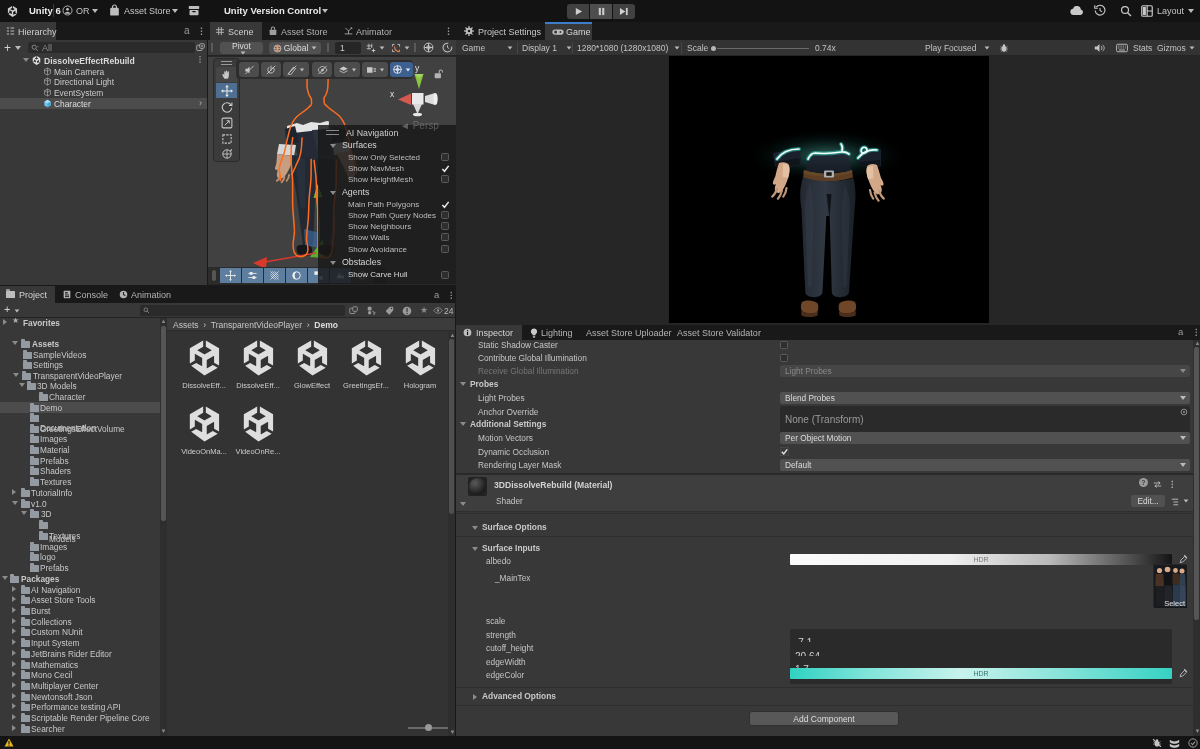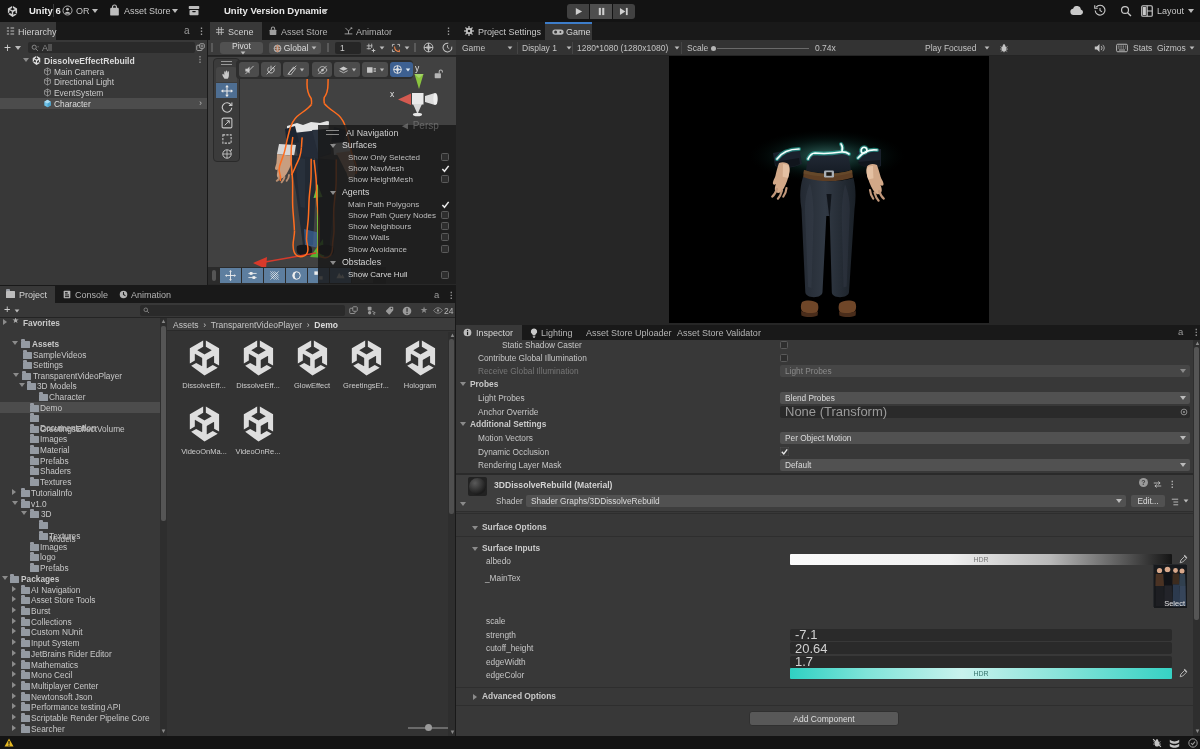--- a/index.html
+++ b/index.html
@@ -7,21 +7,21 @@
     font-family:"Liberation Sans", sans-serif; color:#c8c8c8; }
   .abs { position:absolute; }
   #stage { position:relative; width:1200px; height:749px; }
   .btn { background:#515151; border-radius:3px; display:flex; align-items:center; justify-content:center; color:#ddd; }
   .ddarrow { width:0; height:0; border-left:3.5px solid transparent; border-right:3.5px solid transparent; border-top:4px solid #bbb; display:inline-block; }
   .fold { width:0; height:0; border-left:3.5px solid transparent; border-right:3.5px solid transparent; border-top:4.5px solid #8b8b8b; display:inline-block; }
   .foldr { width:0; height:0; border-top:3.5px solid transparent; border-bottom:3.5px solid transparent; border-left:4.5px solid #8b8b8b; display:inline-block; }
   .row { position:absolute; display:flex; align-items:center; font-size:9px; white-space:nowrap; }
   .cb { width:8px; height:8px; background:#2e2e2e; border:1px solid #5a5a5a; border-radius:1.5px; }
   .dd { position:absolute; height:12px; background:#515151; border-radius:2px; font-size:8.3px; color:#dcdcdc; display:flex; align-items:center; padding:0 5px; }
-  .field { position:absolute; height:12px; background:#2a2a2a; border-radius:2px; font-size:13px; color:#d2d2d2; display:flex; align-items:center; padding:6px 5px; }
+  .field { position:absolute; height:12px; background:#2a2a2a; border-radius:2px; font-size:10px; color:#d2d2d2; display:flex; align-items:center; padding:14px 5px; }
   .trow { position:absolute; left:0; height:11px; width:100%; font-size:8.3px; color:#c9c9c9; white-space:nowrap; }
   .tfold { position:absolute; top:3px; width:0; height:0; border-left:3px solid transparent; border-right:3px solid transparent; border-top:4px solid #8b8b8b; }
   .tfoldr { position:absolute; top:2px; width:0; height:0; border-top:3px solid transparent; border-bottom:3px solid transparent; border-left:4px solid #8b8b8b; }
   .fico { position:absolute; top:3px; width:8.5px; height:6.5px; background:#949aa2; border-radius:0.5px; }
   .fico::before { content:''; position:absolute; top:-1.6px; left:0; width:4px; height:1.6px; background:#969aa2; border-radius:1px 1px 0 0; }
   .gicon { position:absolute; width:54px; text-align:center; font-size:7.5px; color:#cccccc; }
 </style>
 </head>
 <body>
 <div id="stage">
@@ -47,21 +47,21 @@
         <path d="M4.5 6V3.5a2.5 2.5 0 0 1 5 0V6" fill="none" stroke="#bdbdbd" stroke-width="1.4"></path>
       </svg>
     <div class="abs" style="left:124px;top:6px;font-size:9px;color:#c6c6c6;">Asset Store</div>
     <span class="ddarrow abs" style="left:172px;top:9px;"></span>
 
     <svg class="abs" style="left:188px;top:5px;" width="12" height="11" viewBox="0 0 16 14">
         <rect x="1" y="1" width="14" height="4" rx="1" fill="#bdbdbd"></rect>
         <rect x="2" y="6.2" width="12" height="7" rx="1" fill="#bdbdbd"></rect>
         <rect x="5.6" y="7.6" width="4.8" height="1.6" rx="0.8" fill="#131313"></rect>
       </svg>
-    <div class="abs" style="left:224px;top:5px;font-size:9.5px;font-weight:bold;color:#e8e8e8;">Unity Version Dynamic</div>
+    <div class="abs" style="left:224px;top:5px;font-size:9.5px;font-weight:bold;color:#e8e8e8;">Unity Version Control</div>
     <span class="ddarrow abs" style="left:322px;top:9px;"></span>
 
     <div class="abs btn" style="left:567px;top:4px;width:22px;height:15px;border-radius:3px 0 0 3px;background:#414141;">
       <svg width="9" height="9" viewBox="0 0 10 10">
           <path d="M2 1l7 4-7 4z" fill="#cfcfcf"></path>
         </svg>
     </div>
     <div class="abs btn" style="left:590px;top:4px;width:22px;height:15px;border-radius:0;background:#4e4e4e;">
       <svg width="9" height="9" viewBox="0 0 10 10">
           <rect x="2" y="1" width="2.3" height="8" fill="#cfcfcf"></rect>
@@ -618,21 +618,21 @@
     <div class="abs" style="left:722px;top:1px;font-size:9.5px;color:#9a9a9a;">a</div>
     <div class="abs" style="left:736px;top:2px;font-size:8.5px;color:#9a9a9a;font-weight:bold;">⋮</div>
   </div>
   <div class="abs" id="insp-body" style="left:456px;top:340px;width:744px;height:396px;background:#383838;overflow:hidden;">
 
     <div class="abs" style="left:737px;top:0;width:7px;height:396px;background:#2e2e2e;"></div>
     <div class="abs" style="left:738px;top:7px;width:5px;height:273px;background:#555;border-radius:2px;"></div>
     <div class="abs" style="left:738.5px;top:0px;font-size:6px;color:#888;">▲</div>
     <div class="abs" style="left:738.5px;top:388px;font-size:6px;color:#888;">▼</div>
 
-    <div class="abs" style="left:22px;top:0px;font-size:8.3px;color:#c6c6c6;margin-left:24px;">Static Shadow Caster</div>
+    <div class="abs" style="left:22px;top:0px;font-size:8.3px;color:#c6c6c6;">Static Shadow Caster</div>
     <div class="cb abs" style="left:324px;top:1px;background:#2e2e2e;"></div>
     <div class="abs" style="left:22px;top:12.5px;font-size:8.3px;color:#c6c6c6;">Contribute Global Illumination</div>
     <div class="cb abs" style="left:324px;top:13.5px;background:#2e2e2e;"></div>
     <div class="abs" style="left:22px;top:26px;font-size:8.3px;color:#767676;">Receive Global Illumination</div>
     <div class="dd" style="left:324px;top:25px;width:410px;background:#464646;color:#8a8a8a;">Light Probes<span class="ddarrow" style="position:absolute;right:4px;top:4px;border-top-color:#8a8a8a;"></span></div>
     <span class="fold abs" style="left:4px;top:42px;"></span>
     <div class="abs" style="left:14px;top:39px;font-size:8.4px;font-weight:bold;color:#c9c9c9;">Probes</div>
     <div class="abs" style="left:22px;top:53px;font-size:8.3px;color:#c6c6c6;">Light Probes</div>
     <div class="dd" style="left:324px;top:52px;width:410px;">Blend Probes<span class="ddarrow" style="position:absolute;right:4px;top:4px;"></span></div>
     <div class="abs" style="left:22px;top:66.5px;font-size:8.3px;color:#c6c6c6;">Anchor Override</div>
@@ -660,42 +660,41 @@
       <div style="width:17px;height:17px;margin:1px;border-radius:50%;background:radial-gradient(circle at 35% 30%, #5a5a5a, #1c1c1c 70%);"></div>
     </div>
     <div class="abs" style="left:38px;top:140px;font-size:8.6px;font-weight:bold;color:#d2d2d2;">3DDissolveRebuild (Material)</div>
     <div class="abs" style="left:683px;top:138px;width:9px;height:9px;border-radius:50%;background:#9a9a9a;color:#3e3e3e;font-size:7px;font-weight:bold;text-align:center;line-height:9.5px;">?</div>
     <svg class="abs" style="left:697px;top:140px;" width="9" height="9" viewBox="0 0 12 12">
         <path d="M1 4h8M7 2l2.5 2L7 6M11 8H3M5 6L2.5 8 5 10" stroke="#bbb" stroke-width="1.2" fill="none"></path>
       </svg>
     <div class="abs" style="left:712px;top:139px;font-size:8.5px;color:#bbb;font-weight:bold;">⋮</div>
     <span class="fold abs" style="left:4px;top:162px;"></span>
     <div class="abs" style="left:40px;top:156px;font-size:8.3px;color:#c6c6c6;">Shader</div>
-    <div class="dd" style="left:70px;top:155px;width:600px;background:#515151;">Shader Graphs/3DDissolveRebuild<span class="ddarrow" style="position:absolute;right:4px;top:4px;"></span></div>
     <div class="dd" style="left:675px;top:155px;width:34px;justify-content:center;">Edit...</div>
     <svg class="abs" style="left:714px;top:158px;" width="10" height="8" viewBox="0 0 12 10">
         <path d="M2 1.5h8M4 5h6M4 8.5h6" stroke="#bbb" stroke-width="1.2"></path>
       </svg>
     <span class="ddarrow abs" style="left:727px;top:159px;transform:scale(.8);"></span>
 
     <div class="abs" style="left:0;top:173px;width:737px;height:1px;background:#2e2e2e;"></div>
     <span class="fold abs" style="left:16px;top:186px;"></span>
     <div class="abs" style="left:26px;top:182px;font-size:8.4px;font-weight:bold;color:#c9c9c9;">Surface Options</div>
     <div class="abs" style="left:0;top:196px;width:737px;height:1px;background:#2e2e2e;"></div>
     <span class="fold abs" style="left:16px;top:207px;"></span>
     <div class="abs" style="left:26px;top:203px;font-size:8.4px;font-weight:bold;color:#c9c9c9;">Surface Inputs</div>
     <div class="abs" style="left:30px;top:216px;font-size:8.3px;color:#c6c6c6;">albedo</div>
     <div class="abs" style="left:334px;top:214px;width:382px;height:11px;border-radius:1px;background:linear-gradient(90deg,#fbfbfb,#f0f0f0 42%,#b9b9b9 68%,#555 88%,#141414);">
       <div style="position:absolute;left:0;right:0;top:1.5px;text-align:center;font-size:7px;color:#777;">HDR</div>
     </div>
     <svg class="abs" style="left:723px;top:214px;" width="9" height="10" viewBox="0 0 12 13">
         <path d="M1.5 11.5l1-3.5 5-5 2.5 2.5-5 5z" fill="none" stroke="#bbb" stroke-width="1.2"></path>
         <path d="M7 1.5l3.5 3.5" stroke="#bbb" stroke-width="1.6"></path>
       </svg>
-    <div class="abs" style="left:29px;top:233px;font-size:8.3px;color:#c6c6c6;text-align:right;">_MainTex</div>
+    <div class="abs" style="left:39px;top:233px;font-size:8.3px;color:#c6c6c6;text-align:right;">_MainTex</div>
     <div class="abs" style="left:697px;top:224px;width:33px;height:43px;background:#16181b;border:1px solid #26282b;">
       <svg width="33" height="43" viewBox="0 0 33 43">
         <rect x="0" y="0" width="33" height="43" fill="#17191c"></rect>
         <g fill="#d9a98c">
             <circle cx="5.5" cy="5.5" r="2.6"></circle>
             <circle cx="13.5" cy="4.5" r="2.8"></circle>
             <circle cx="21.5" cy="5.5" r="2.4"></circle>
             <circle cx="28" cy="6" r="2.5"></circle>
           </g>
         <path d="M1.8 9 h7.4 l0.8 12 h-8.6z" fill="#4a3223"></path>

